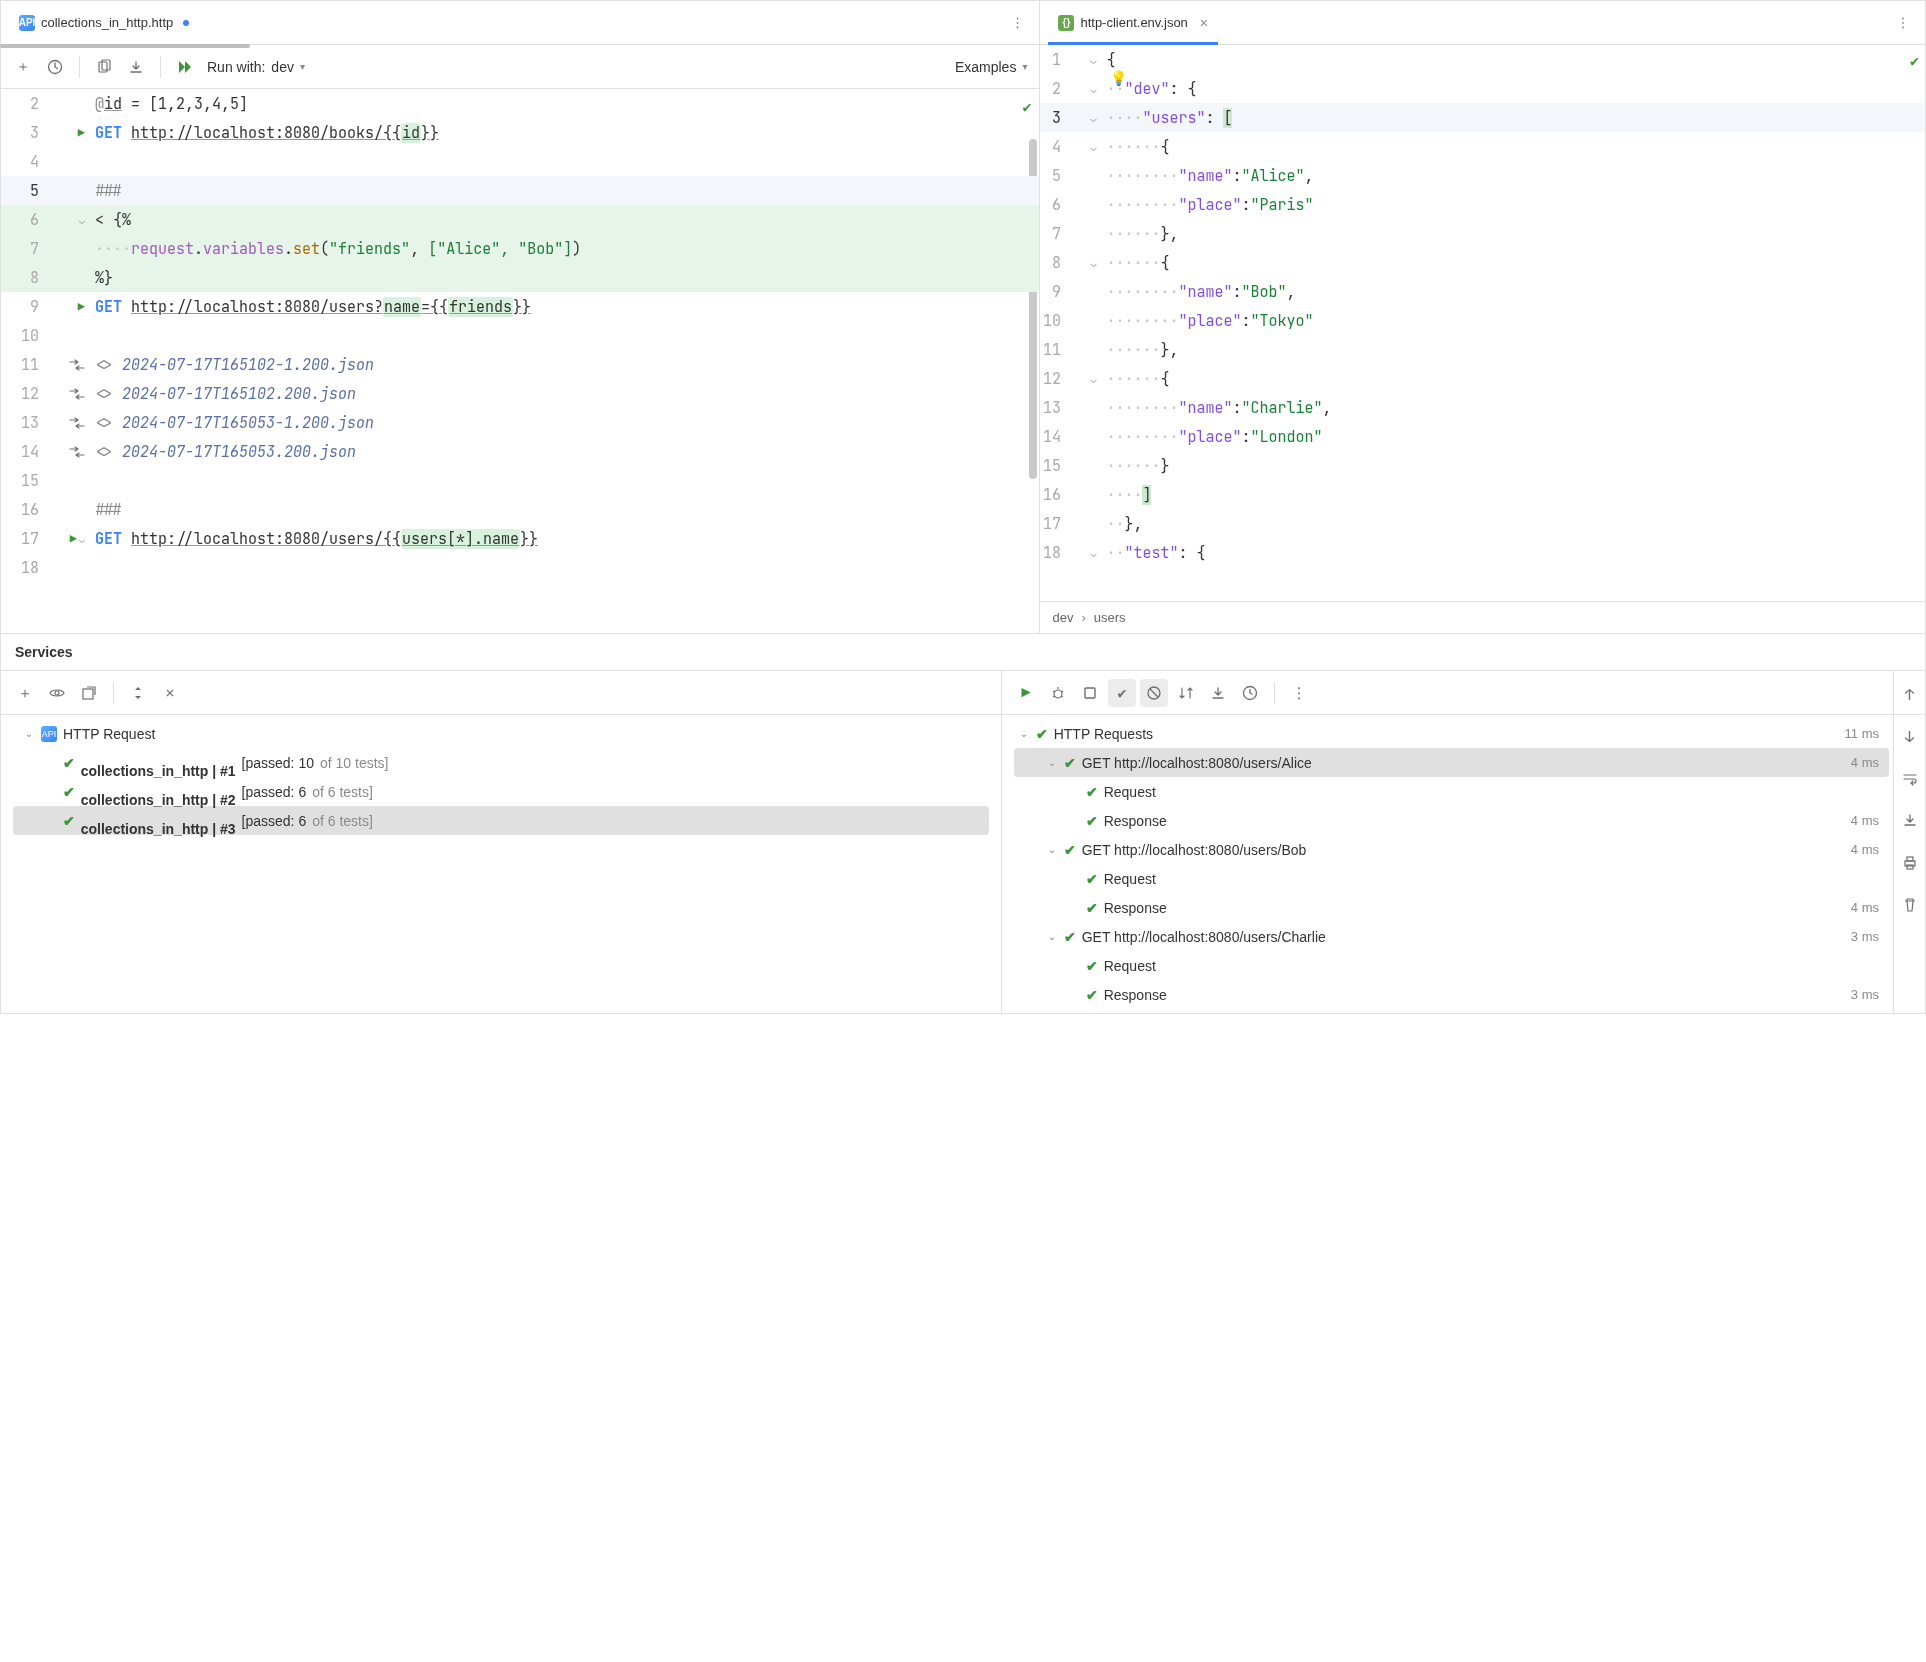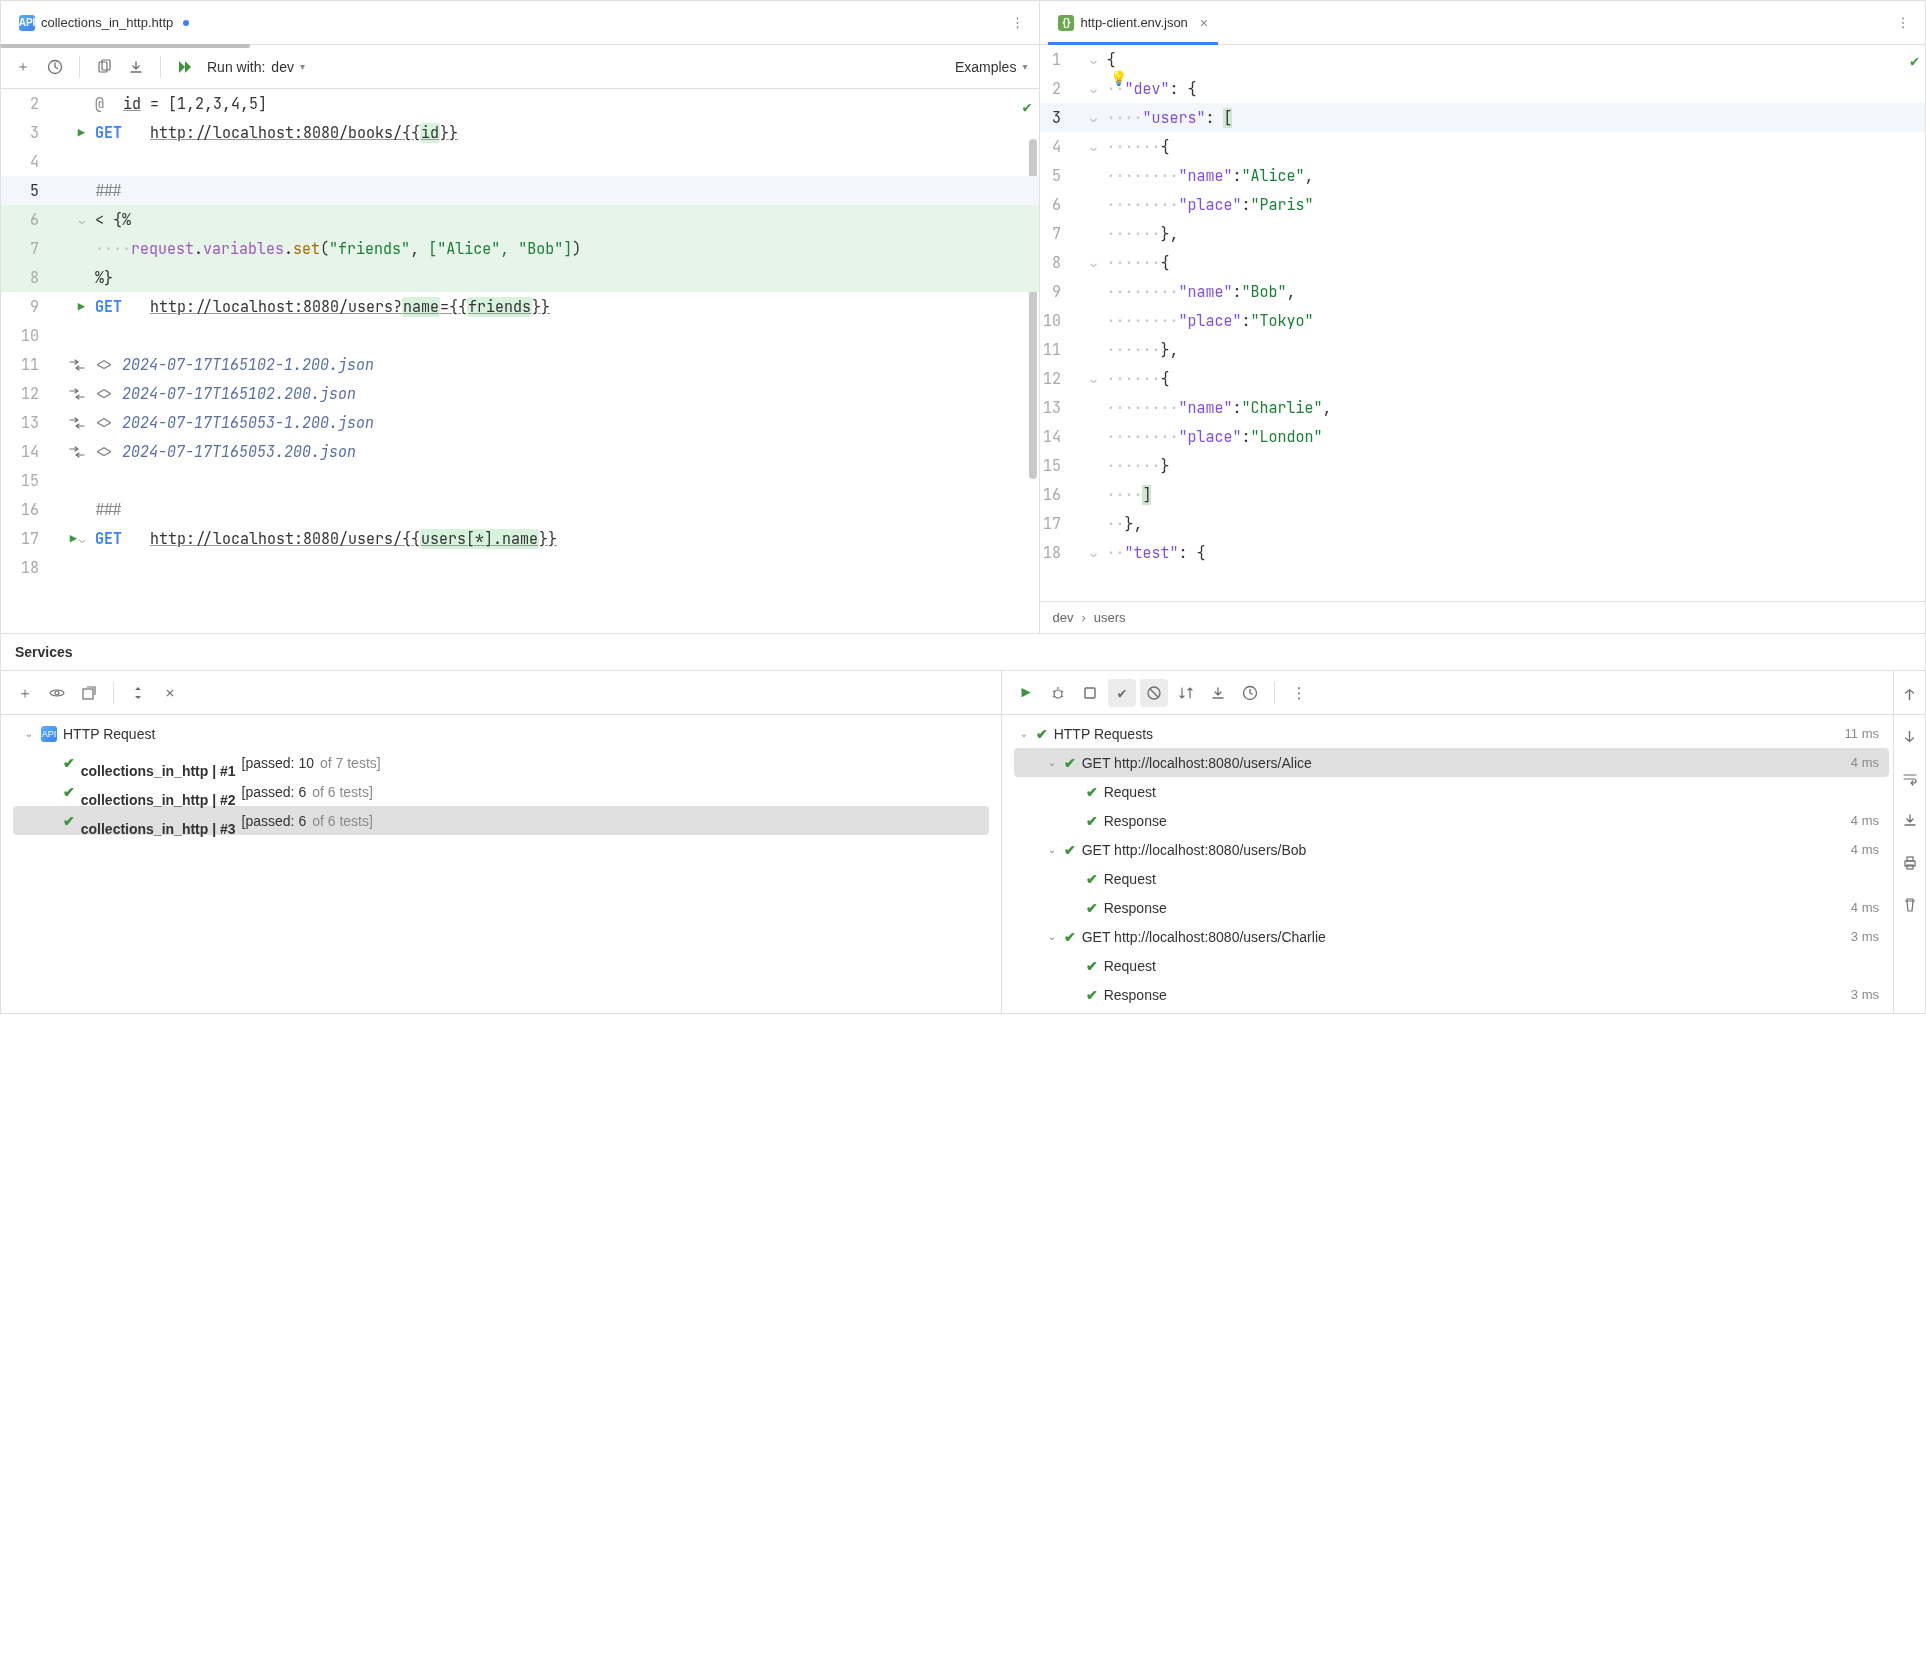--- a/index.html
+++ b/index.html
@@ -52,21 +52,21 @@
   .code-scroll { position: absolute; inset: 0; overflow: hidden; }
   .line { display: flex; align-items: center; height: 29px; font-size: 15px; }
   .gutter-main { width: 88px; flex: none; display: flex; align-items: center; justify-content: flex-end; padding-right: 4px; gap: 6px; color: var(--gutter-muted); font-family: "JetBrains Mono", monospace; }
   .gutter-main .ln { width: 28px; text-align: right; }
   .gutter-main .icons { width: 40px; display:flex; align-items:center; justify-content:flex-end; gap:2px;}
   .fold { color: var(--gutter-muted); font-size: 10px; transform: translateY(1px); }
   .run-g { color: var(--green); font-size: 12px;}
   .resp-g svg { display:block; }
   .code { white-space: pre; padding-left: 6px; }
   .code .kw-get { color: #3b82f6; font-weight: 600; }
-  .code .url { color: #333; text-decoration: underline; text-decoration-color: #999; padding-left: 19px; }
+  .code .url { color: #333; text-decoration: underline; text-decoration-color: #999; }
   .code .tok-green { background: var(--hl-token); padding: 0 1px; border-radius: 2px; }
   .code .var-purple { color: var(--purple); }
   .code .fn-orange { color: #a86b00; }
   .code .str { color: var(--string-green); }
   .code .comment { color: var(--muted); }
   .code .ital-link { color: var(--italic-blue); font-style: italic; }
   .code .key { color: var(--key-purple); }
   .code .bracket-hl { background: var(--hl-bracket); }
   .code .gray { color: var(--muted); }
   .caret-line { background: var(--caret-line); }
@@ -540,21 +540,21 @@
               <span class="exp">⌄</span>
             <span class="file-icon api" style="width:16px;height:16px;display:inline-flex;align-items:center;justify-content:center;font-size:9px;color:#fff;background:linear-gradient(135deg,#5ab0ff,#3b82f6);border-radius:3px;">API</span>
             <span>HTTP Request</span>
           </div>
           <div class="tree-row">
             <span class="indent1"></span>
               <span class="exp"></span>
               <span class="check">✔</span>
             <span class="bold">collections_in_http | #1</span>
             <span>[passed: 10 </span>
-              <span class="muted">of 7 tests]</span>
+              <span class="muted">of 10 tests]</span>
           </div>
           <div class="tree-row">
             <span class="indent1"></span>
               <span class="exp"></span>
               <span class="check">✔</span>
             <span class="bold">collections_in_http | #2</span>
             <span>[passed: 6 </span>
               <span class="muted">of 6 tests]</span>
           </div>
           <div class="tree-row sel">

